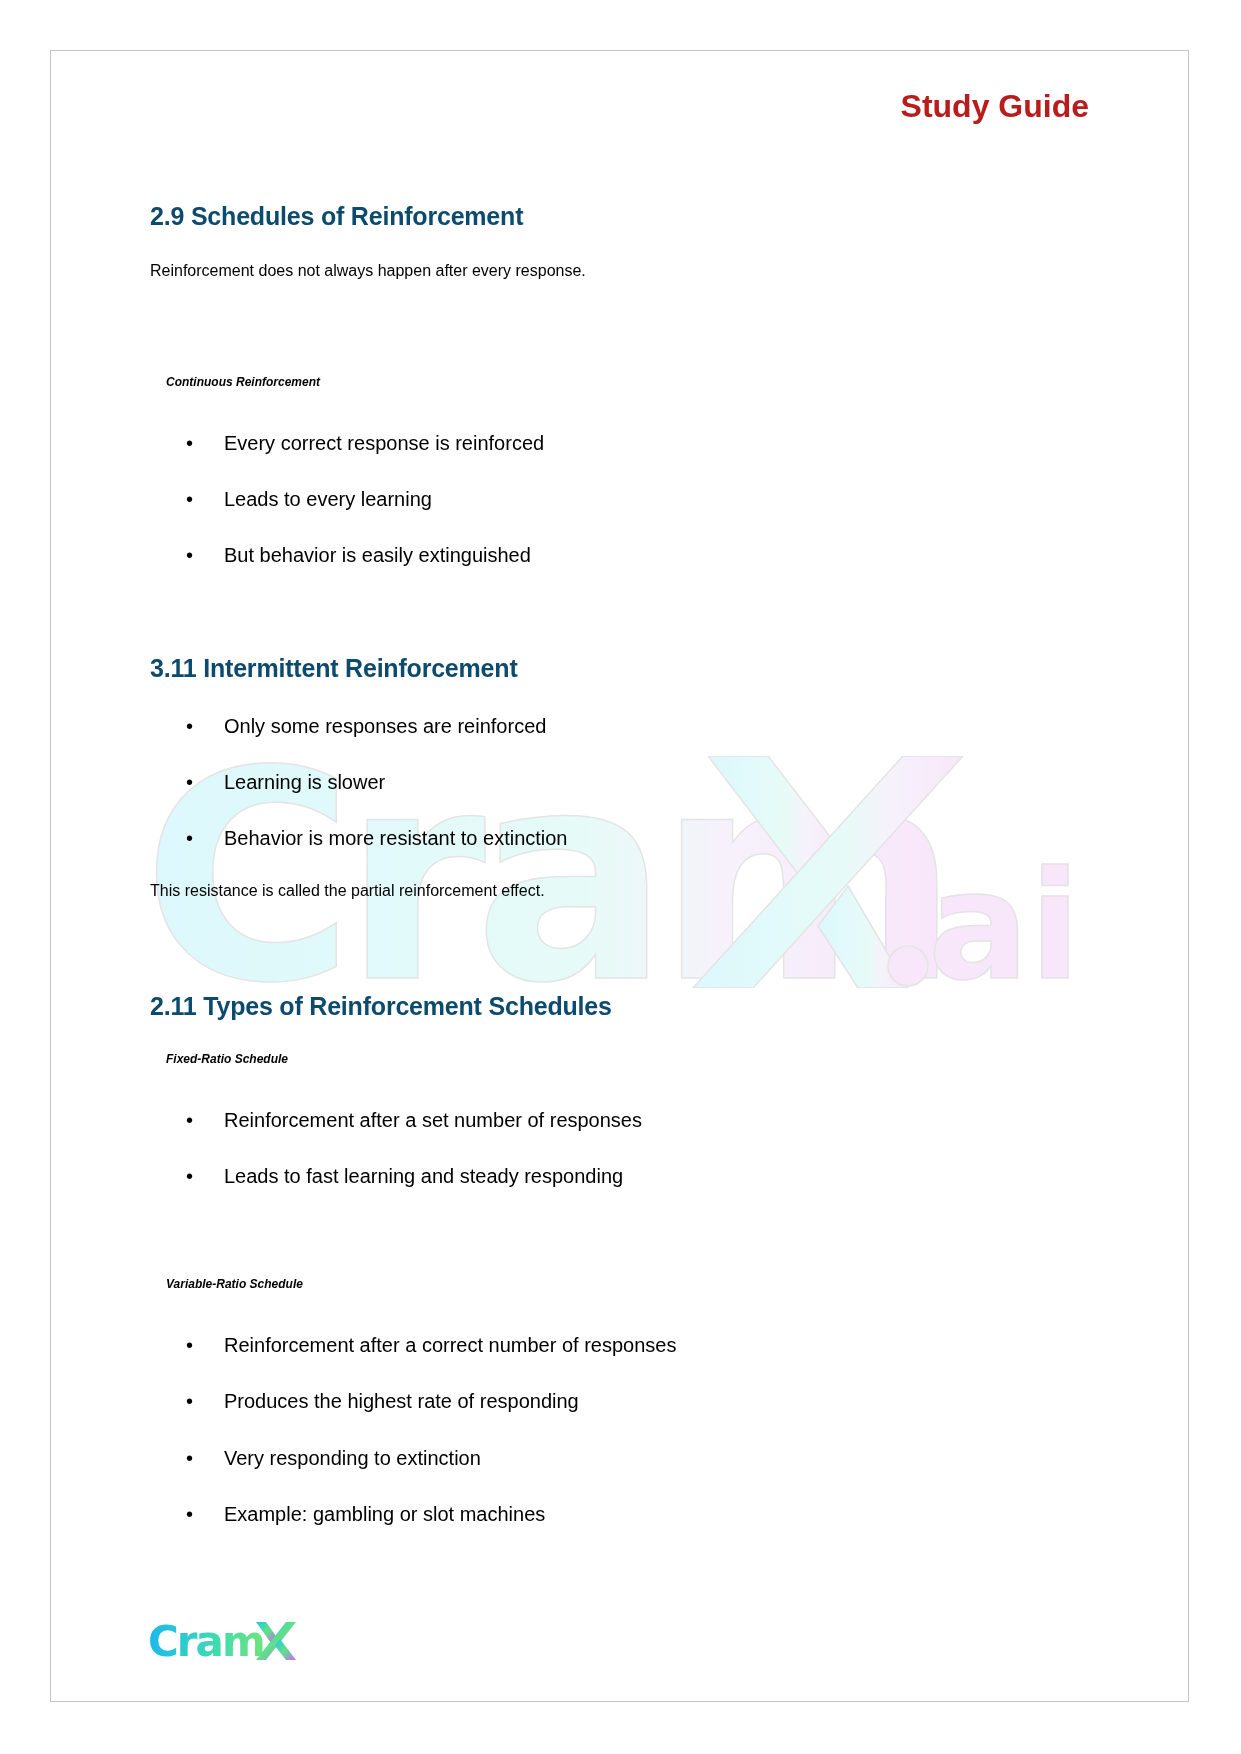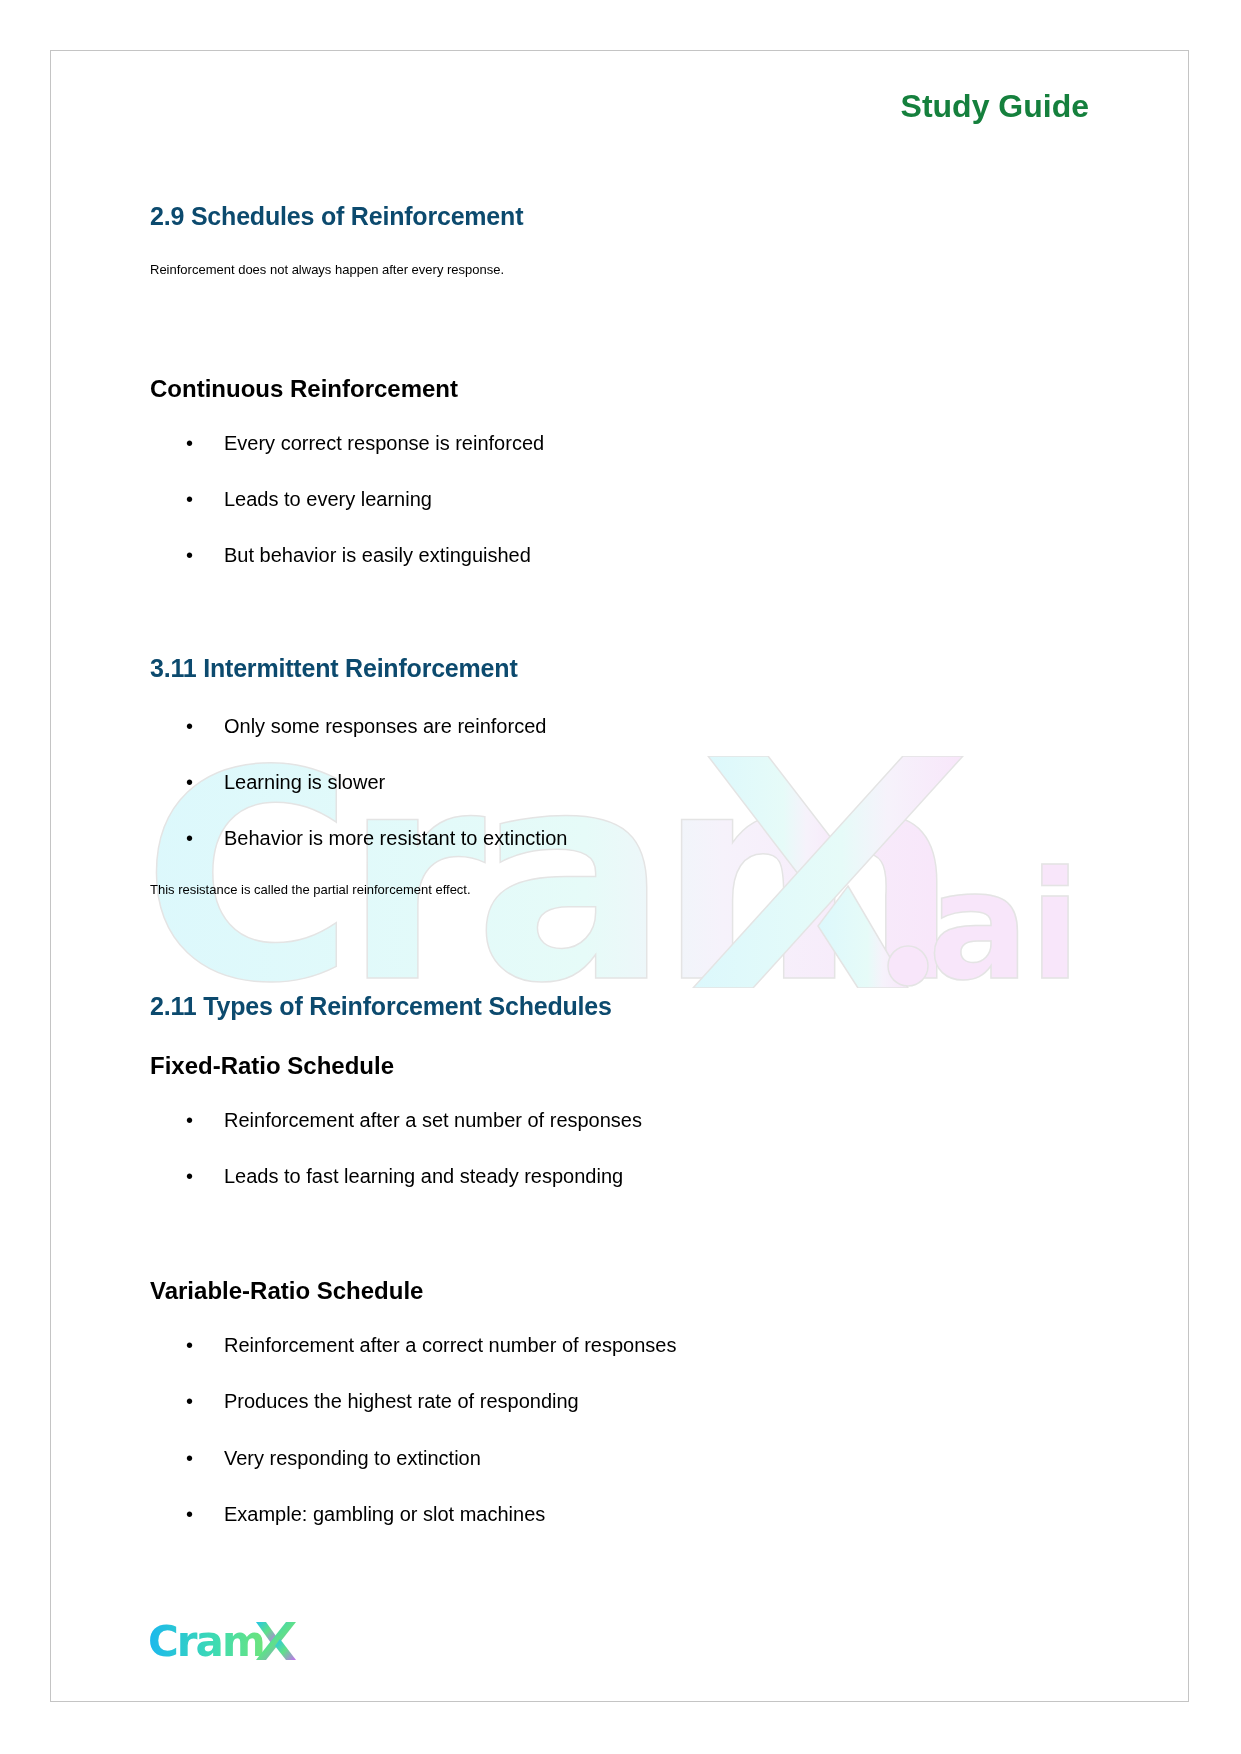--- a/index.html
+++ b/index.html
@@ -1,23 +1,23 @@
 <!DOCTYPE html>
 <html><head>
 <meta charset="utf-8">
 <style>
   html, body { margin:0; padding:0; background:#ffffff; }
   body { width:1241px; height:1754px; position:relative; overflow:hidden; font-family:"Liberation Sans", sans-serif; color:#000; }
   .page-frame { position:absolute; left:50px; top:50px; width:1139px; height:1652px; border:1.5px solid #c4c4c4; box-sizing:border-box; }
-  .doc-title { position:absolute; right:152px; top:88px; font-size:32px; font-weight:bold; color:#15803d; }
+  .doc-title { position:absolute; right:152px; top:88px; font-size:32px; font-weight:bold; color:#b91c1c; }
   .watermark { position:absolute; left:148px; top:756px; width:935px; height:232px; pointer-events:none; z-index:0; }
   .content { position:absolute; left:150px; top:0; width:950px; z-index:1; }
   .h2 { position:absolute; left:0; font-family:"Liberation Sans", sans-serif; font-weight:bold; font-size:25px; color:#0c4a6e; letter-spacing:-0.2px; white-space:nowrap; }
-  .p { position:absolute; left:0; font-size:13px; white-space:nowrap; }
-  .sub { position:absolute; left:0; font-size:24px; font-weight:bold; white-space:nowrap; }
+  .p { position:absolute; left:0; font-size:16px; white-space:nowrap; }
+  .sub { position:absolute; left:16px; font-size:12px; font-weight:bold; white-space:nowrap;font-style:italic; }
   .li { position:absolute; left:0; font-size:20px; white-space:nowrap; }
   .li .bullet { position:absolute; left:36px; top:0; }
   .li .txt { position:absolute; left:74px; top:0; }
   b { font-weight:normal; }
   .footer-logo { position:absolute; left:148px; top:1614px; width:150px; height:52px; }
 </style>
 </head>
 <body>
 
 <div class="page-frame"></div>

